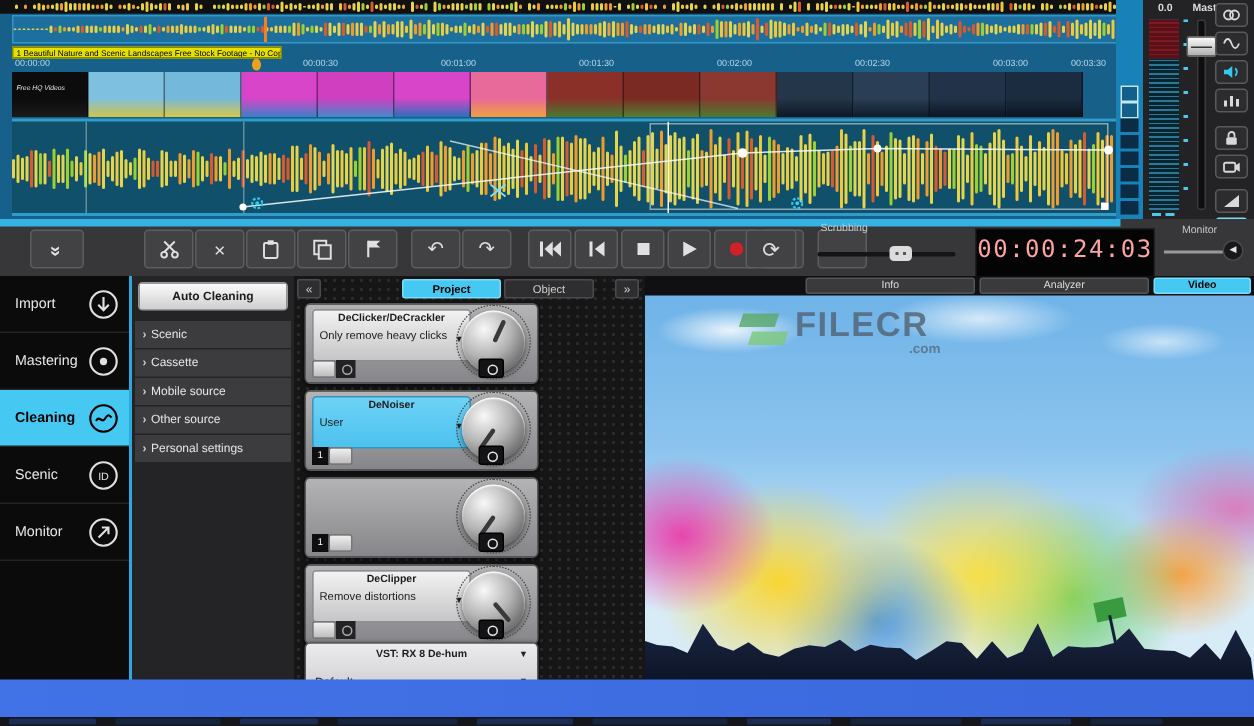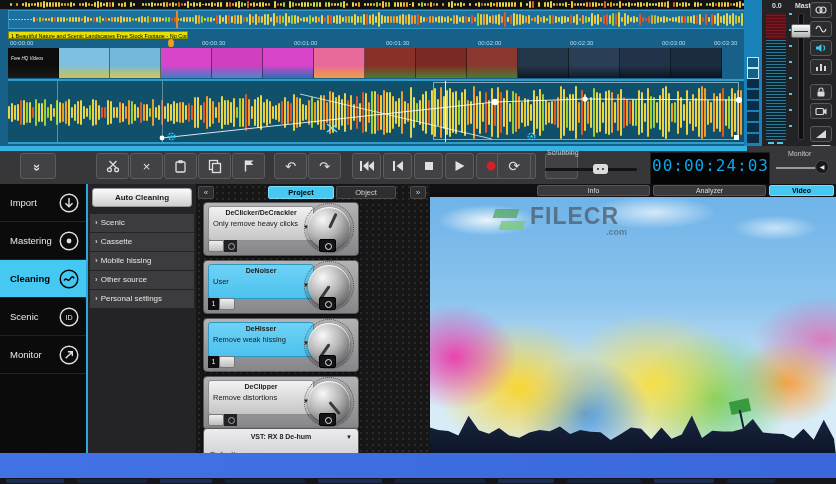--- a/index.html
+++ b/index.html
@@ -67,21 +67,21 @@
   .tbtn{position:absolute;top:7px;width:33px;height:26px;background:#424245;border:1px solid #5d5d60;border-radius:3px;
       color:#e0e0e0;display:flex;align-items:center;justify-content:center;padding:0;font-family:inherit;}
   .tbtn .rot{display:inline-block;transform:rotate(90deg);font-size:13px;font-weight:bold;letter-spacing:-2px;}
   .tbtn.txt{font-size:13px;}
   .transport .tbtn{width:29px;}
   .scrub-label{position:absolute;left:547px;top:3px;font-size:7px;color:#c8c8c8;}
   .scrub-track{position:absolute;left:545px;top:22px;width:92px;height:3px;background:#141414;border-radius:2px;}
   .scrub-thumb{position:absolute;left:48px;top:-4px;width:15px;height:10px;background:#dcdcdc;border-radius:3px;}
   .scrub-thumb::after{content:'';position:absolute;left:4px;top:4px;width:2px;height:2px;background:#555;box-shadow:5px 0 #555;}
   .timecode{position:absolute;left:650px;top:6px;width:120px;height:41px;background:#040404;border:1px solid #1f1f1f;
-      color:#0ea5e9;font-family:"DejaVu Sans Mono",monospace;font-size:16px;line-height:25px;text-align:right;letter-spacing:1px;}
+      color:#fca5a5;font-family:"DejaVu Sans Mono",monospace;font-size:16px;line-height:25px;text-align:center;letter-spacing:1px;}
   .mon-label{position:absolute;left:788px;top:4px;font-size:7px;color:#c8c8c8;}
   .mon-track{position:absolute;left:776px;top:21px;width:50px;height:2px;background:#99999b;}
   .mon-thumb{position:absolute;left:815px;top:14px;width:14px;height:14px;border-radius:50%;background:#18181a;
       border:1px solid #4a4a4c;color:#e8e8e8;font-size:6px;line-height:12px;text-align:center;}
 
   
   .sidebar{position:absolute;left:0;top:184px;width:86px;height:271px;background:#0b0b0b;}
   .sb-item{position:relative;height:38px;border-bottom:1px solid #232323;display:flex;align-items:center;}
   .sb-label{margin-left:10px;font-size:9.5px;color:#e8e8e8;}
   .sb-icon{position:absolute;right:6px;top:8px;width:22px;height:22px;color:#e0e0e0;}
@@ -1198,21 +1198,21 @@
             <path d="M7 13 L12.6 7.4 M9 7 H13 V11" fill="none" stroke="currentColor" stroke-width="1.3"></path>
           </svg></span>
     </div>
   </div>
   <div class="v-div"></div>
 
   <div class="cat-panel">
     <button class="auto-btn">Auto Cleaning</button>
     <div class="cat-row" style="top:30px"><span class="chev">›</span><span>Scenic</span></div>
     <div class="cat-row" style="top:49px"><span class="chev">›</span><span>Cassette</span></div>
-    <div class="cat-row" style="top:68px"><span class="chev">›</span><span>Mobile hissing</span></div>
+    <div class="cat-row" style="top:68px"><span class="chev">›</span><span>Mobile source</span></div>
     <div class="cat-row" style="top:87px"><span class="chev">›</span><span>Other source</span></div>
     <div class="cat-row" style="top:106px"><span class="chev">›</span><span>Personal settings</span></div>
   </div>
 
   <div class="fx-panel">
     <button class="pg-btn" style="left:2px">«</button>
     <div class="fx-tab sel" style="left:72px;width:66px">Project</div>
     <div class="fx-tab unsel" style="left:140px;width:60px">Object</div>
     <button class="pg-btn" style="left:214px">»</button>
 
@@ -1242,25 +1242,20 @@
           <div class="ptr" style="transform: rotate(215deg);"></div>
         </div>
       <div class="mswitch">
           <div class="sw-badge">1</div>
           <div class="sw-thumb"></div>
         </div>
       <div class="gearbtn"></div>
     </div>
 
     <div class="module" style="top:134px">
-      <div class="mcard cyan">
-        <div class="mtitle">DeHisser</div>
-        <div class="mpreset">Remove weak hissing</div>
-        <div class="mcaret">▼</div>
-      </div>
       <div class="knob">
           <div class="ptr" style="transform: rotate(215deg);"></div>
         </div>
       <div class="mswitch">
           <div class="sw-badge">1</div>
           <div class="sw-thumb"></div>
         </div>
       <div class="gearbtn"></div>
     </div>
 

